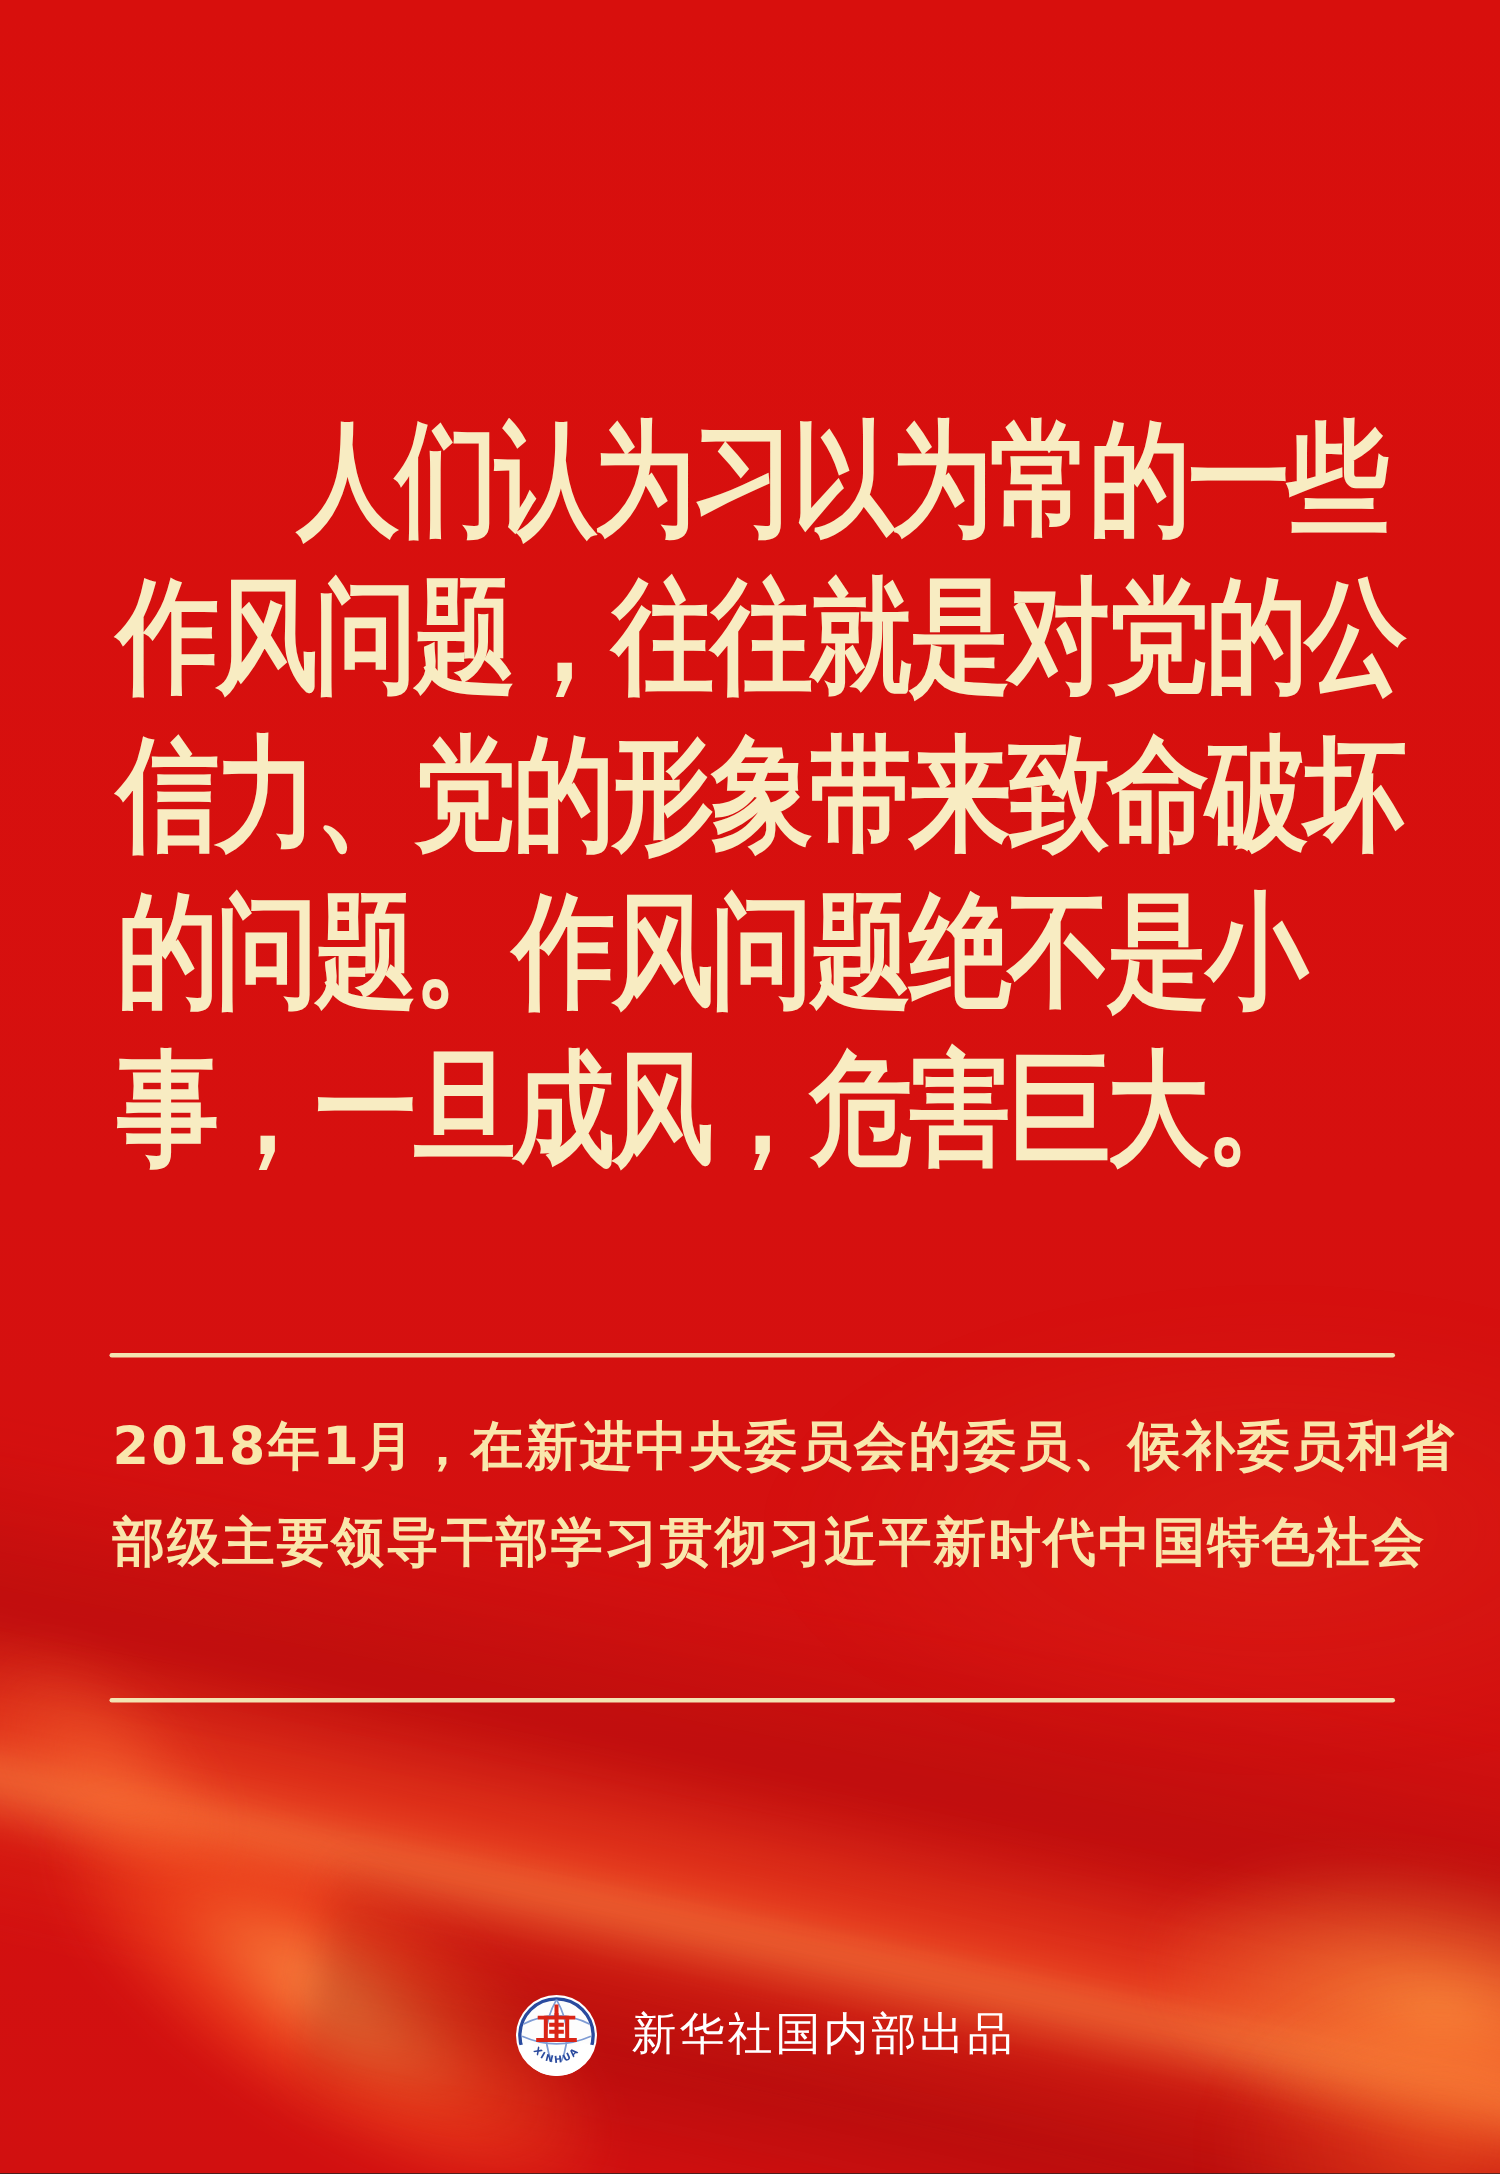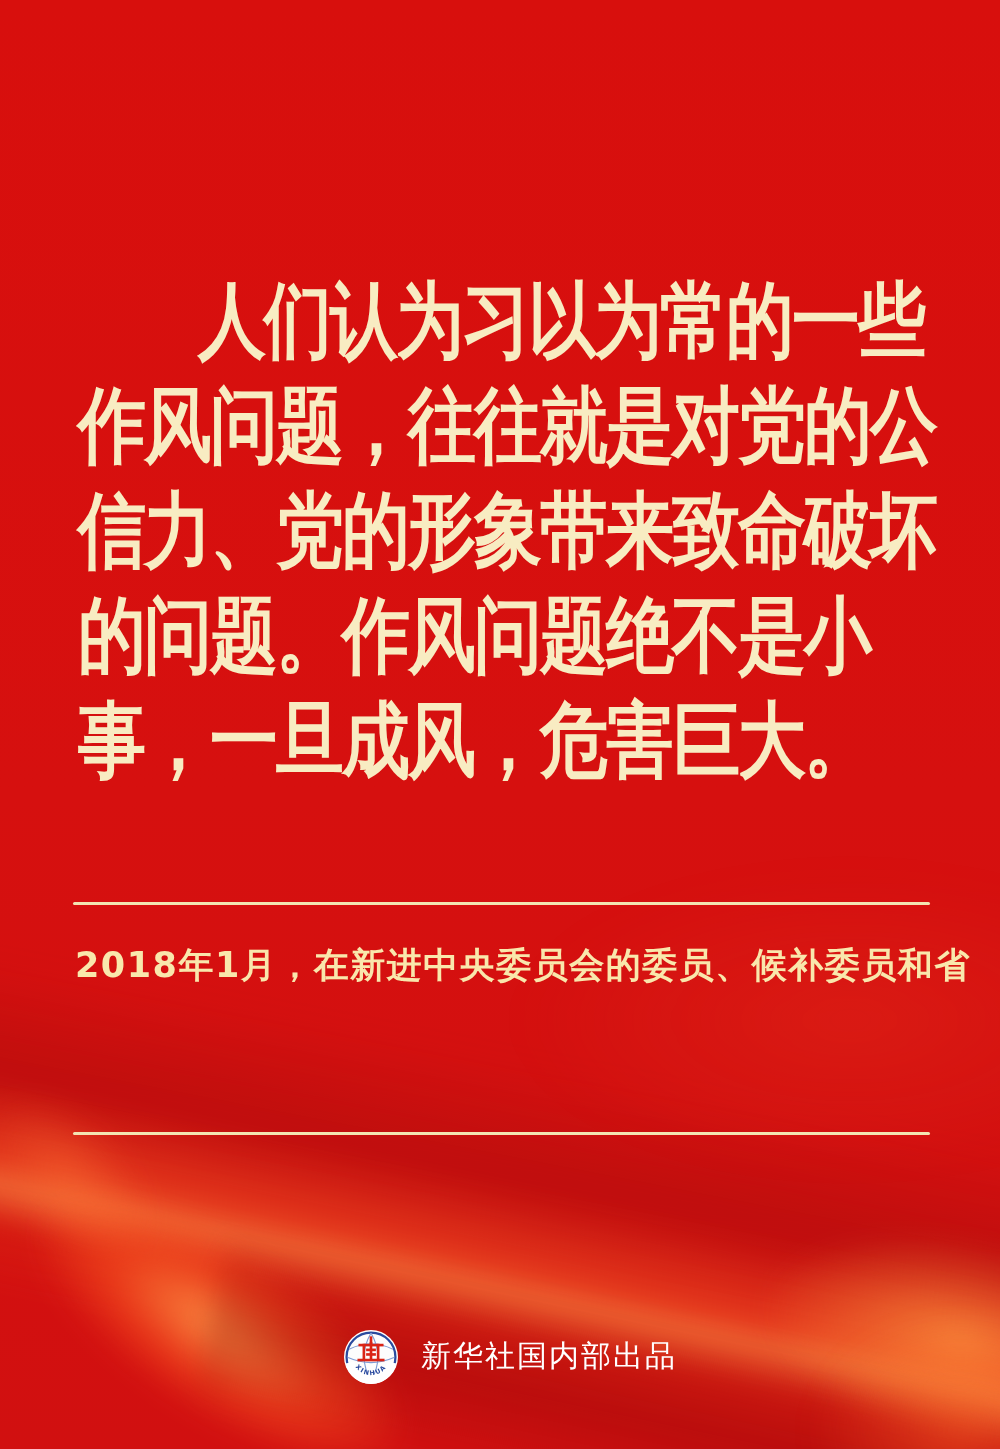--- a/index.html
+++ b/index.html
@@ -117,20 +117,21 @@
       <div class="qline">作风问题，往往就是对党的公</div>
       <div class="qline">信力、党的形象带来致命破坏</div>
       <div class="qline">的问题。作风问题绝不是小</div>
       <div class="qline">事，一旦成风，危害巨大。</div>
     </div>
 
     <div class="divider top"></div>
 
     <div class="attribution">
       <div class="aline">2018年1月，在新进中央委员会的委员、候补委员和省</div>
+      <div class="aline">部级主要领导干部学习贯彻习近平新时代中国特色社会</div>
     </div>
 
     <div class="divider bottom"></div>
 
     <div class="footer">
       <svg class="logo" viewBox="0 0 55 55" xmlns="http://www.w3.org/2000/svg">
         <circle cx="27.5" cy="27.5" r="26.5" fill="#ffffff"></circle>
         <circle cx="27.5" cy="27.5" r="24" fill="#fdfdfd" stroke="#2a4a9e" stroke-width="2.2"></circle>
         <g stroke="#7f9cd4" stroke-width="1.1" fill="none">
           <path d="M6,20 Q27.5,9 49,20"></path>

